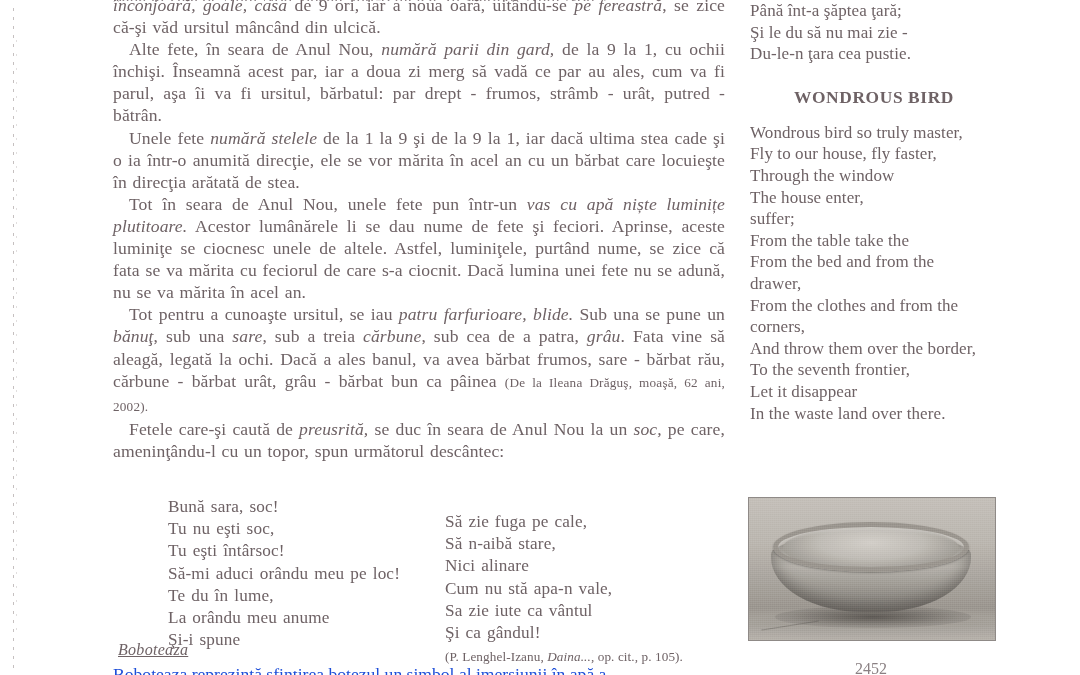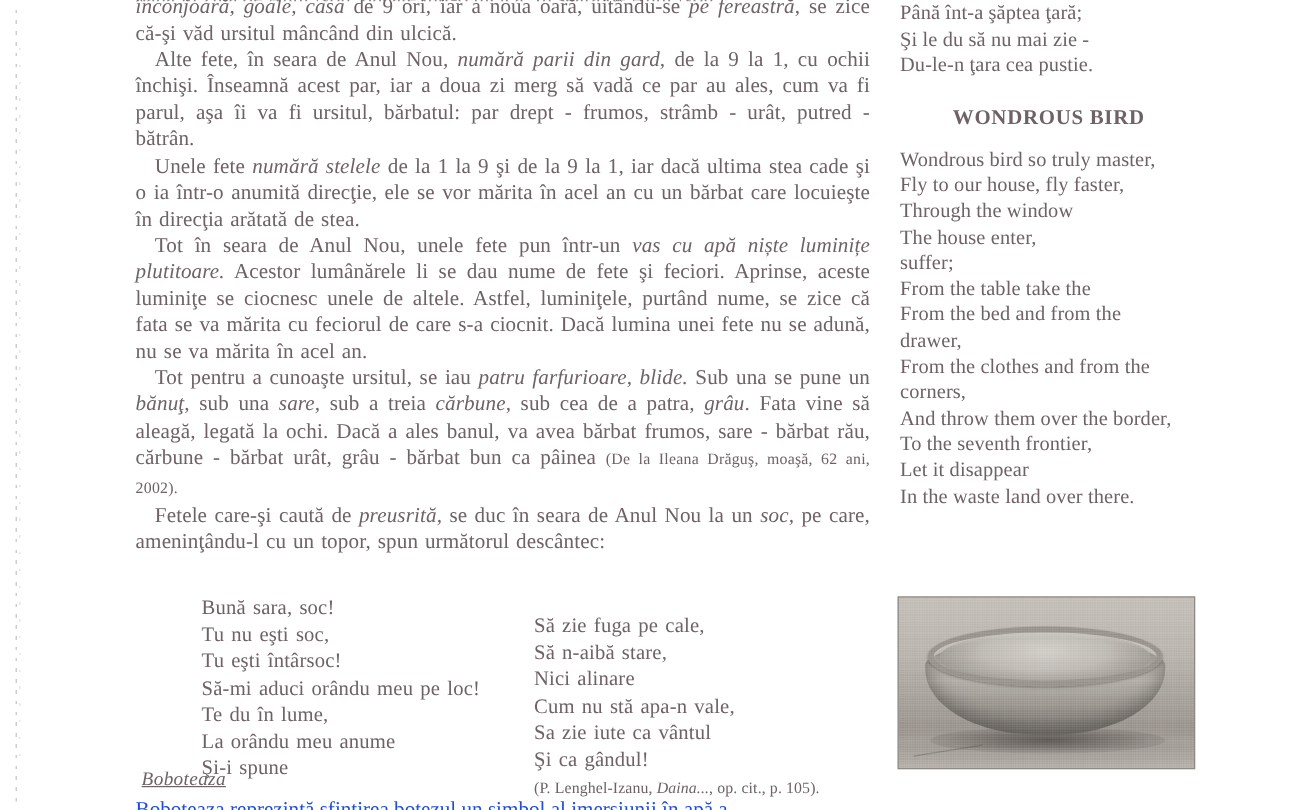--- a/index.html
+++ b/index.html
@@ -362,14 +362,15 @@
       <div class="bowl">
         <div class="bowl-shadow"></div>
         <div class="bowl-body"></div>
         <div class="bowl-cavity"></div>
         <div class="bowl-rim"></div>
       </div>
       <div class="photo-grain"></div>
     </div>
   </div>
 
+  <div class="fig-num">2452</div>
 
 </div>
 
 </body></html>

